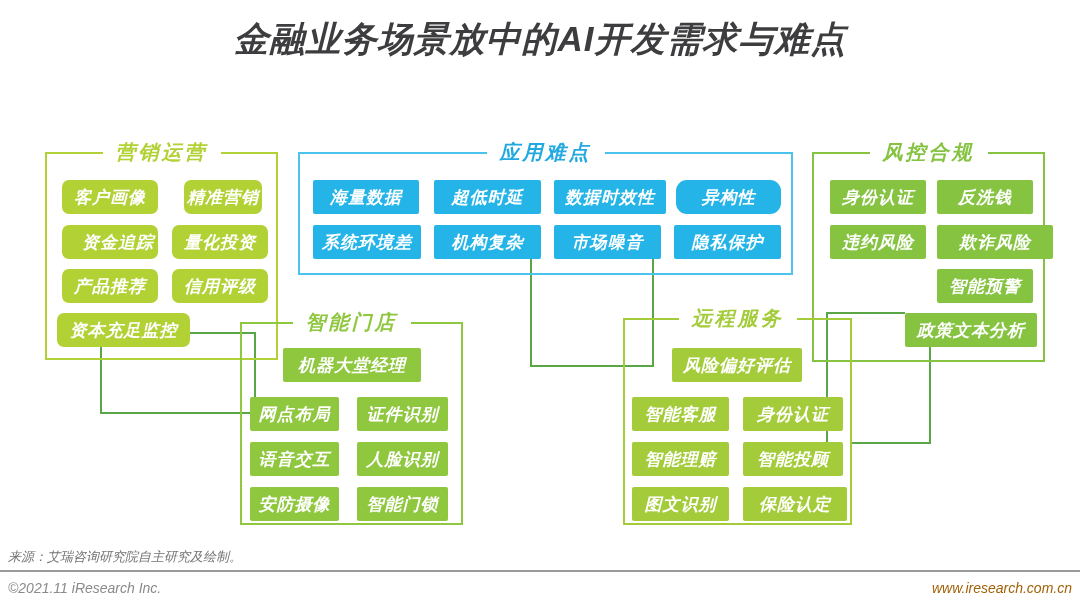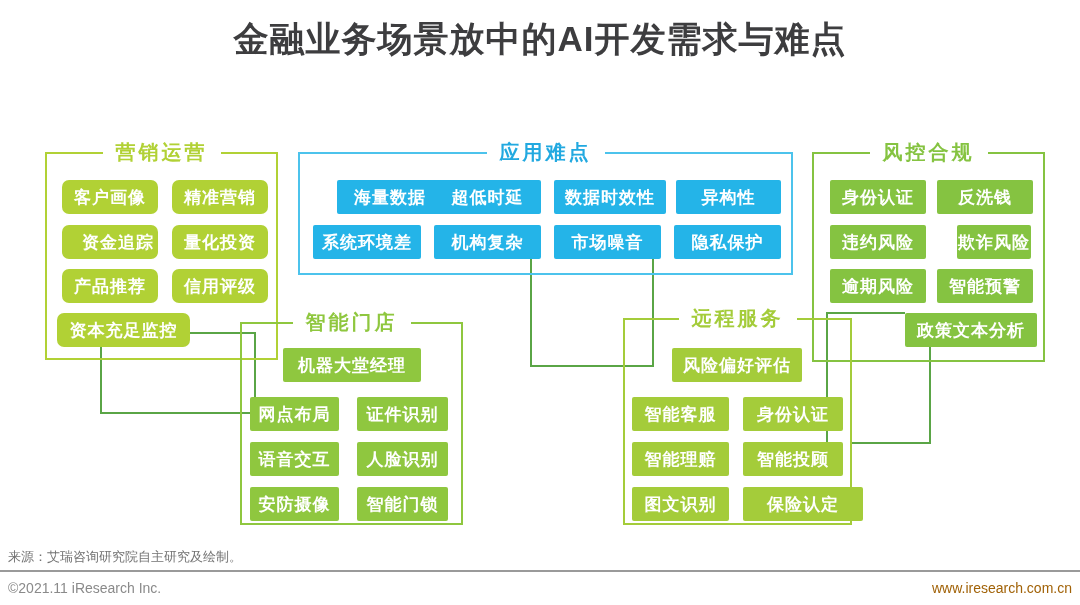--- a/index.html
+++ b/index.html
@@ -1,18 +1,18 @@
 <!DOCTYPE html>
 <html style="--marketing: #b1d135; --store: #8fc73f; --remote: #a4cc3a; --risk: #85c341; --difficulty: #24b4e8; --difficulty_border: #4cc3ec; --difficulty_text: #22a9e0; --connector: #5aa546; --title_text: #3d3d3f;"><head>
 <meta charset="utf-8">
 <style>
   html,body{margin:0;padding:0;background:#ffffff;}
   body{width:1080px;height:605px;position:relative;overflow:hidden;
        font-family:"Liberation Sans","DejaVu Sans",sans-serif;}
-  #page{position:absolute;inset:0;width:1080px;height:605px;background:#fff;}
+  #page{position:absolute;inset:0;width:1080px;height:605px;background:#fff;font-style:italic;}
 
   .title{position:absolute;left:0;top:16px;width:1080px;text-align:center;
          font-size:35px;font-weight:bold;letter-spacing:1px;color:var(--title_text);}
 
   svg.lines{position:absolute;left:0;top:0;z-index:1;}
 
   .group{position:absolute;border:2px solid;background:transparent;z-index:2;box-sizing:border-box;}
   .glabel{position:absolute;top:-15px;left:50%;transform:translateX(-50%);
           background:#fff;padding:0 13px;font-size:20px;font-weight:bold;
           letter-spacing:3px;white-space:nowrap;line-height:26px;}
@@ -62,58 +62,57 @@
     <div class="glabel l-k">风控合规</div>
   </div>
   <div class="group g-s" style="left:240px;top:322px;width:223px;height:203px;">
     <div class="glabel l-s">智能门店</div>
   </div>
   <div class="group g-r" style="left:623px;top:318px;width:229px;height:207px;">
     <div class="glabel l-r">远程服务</div>
   </div>
 
   <div class="btn b-m" style="left:62px;top:180px;width:96px;">客户画像</div>
-  <div class="btn b-m" style="left:172px;top:180px;width:96px;">精准营销</div>
+  <div class="btn b-m" style="left:184px;top:180px;width:78px;">精准营销</div>
   <div class="btn b-m" style="left:62px;top:225px;width:80px;padding-left:16px;">资金追踪</div>
   <div class="btn b-m" style="left:172px;top:225px;width:96px;">量化投资</div>
   <div class="btn b-m" style="left:62px;top:269px;width:96px;">产品推荐</div>
   <div class="btn b-m" style="left:172px;top:269px;width:96px;">信用评级</div>
   <div class="btn b-m" style="left:57px;top:313px;width:133px;">资本充足监控</div>
 
-  <div class="btn b-b" style="left:313px;top:180px;width:106px;margin-left:24px;">海量数据</div>
+  <div class="btn b-b" style="left:313px;top:180px;width:106px;">海量数据</div>
   <div class="btn b-b" style="left:434px;top:180px;width:107px;">超低时延</div>
   <div class="btn b-b" style="left:554px;top:180px;width:112px;">数据时效性</div>
-  <div class="btn b-b" style="left:676px;top:180px;width:105px;">异构性</div>
+  <div class="btn b-b" style="left:676px;top:180px;width:105px;border-radius:11px;">异构性</div>
   <div class="btn b-b" style="left:313px;top:225px;width:108px;">系统环境差</div>
   <div class="btn b-b" style="left:434px;top:225px;width:107px;">机构复杂</div>
   <div class="btn b-b" style="left:554px;top:225px;width:107px;">市场噪音</div>
   <div class="btn b-b" style="left:674px;top:225px;width:107px;">隐私保护</div>
 
   <div class="btn b-k" style="left:830px;top:180px;width:96px;">身份认证</div>
   <div class="btn b-k" style="left:937px;top:180px;width:96px;">反洗钱</div>
   <div class="btn b-k" style="left:830px;top:225px;width:96px;">违约风险</div>
-  <div class="btn b-k" style="left:937px;top:225px;width:74px;margin-left:20px;">欺诈风险</div>
-  <div class="btn b-k" style="left:830px;top:269px;width:96px;">逾期风险</div>
+  <div class="btn b-k" style="left:937px;top:225px;width:116px;">欺诈风险</div>
   <div class="btn b-k" style="left:937px;top:269px;width:96px;">智能预警</div>
   <div class="btn b-k" style="left:905px;top:313px;width:132px;">政策文本分析</div>
 
   <div class="btn b-s" style="left:283px;top:348px;width:138px;">机器大堂经理</div>
   <div class="btn b-s" style="left:250px;top:397px;width:89px;">网点布局</div>
   <div class="btn b-s" style="left:357px;top:397px;width:91px;">证件识别</div>
   <div class="btn b-s" style="left:250px;top:442px;width:89px;">语音交互</div>
   <div class="btn b-s" style="left:357px;top:442px;width:91px;">人脸识别</div>
   <div class="btn b-s" style="left:250px;top:487px;width:89px;">安防摄像</div>
   <div class="btn b-s" style="left:357px;top:487px;width:91px;">智能门锁</div>
 
   <div class="btn b-r" style="left:672px;top:348px;width:130px;">风险偏好评估</div>
   <div class="btn b-r" style="left:632px;top:397px;width:97px;">智能客服</div>
   <div class="btn b-r" style="left:743px;top:397px;width:100px;">身份认证</div>
   <div class="btn b-r" style="left:632px;top:442px;width:97px;">智能理赔</div>
   <div class="btn b-r" style="left:743px;top:442px;width:100px;">智能投顾</div>
   <div class="btn b-r" style="left:632px;top:487px;width:97px;">图文识别</div>
-  <div class="btn b-r" style="left:743px;top:487px;width:120px;">保险认定</div>
+  <div class="btn b-r" style="left:743px;top:487px;width:104px;">保险认定</div>
 
   <div class="src">来源：艾瑞咨询研究院自主研究及绘制。</div>
   <div class="divider"></div>
   <div class="copyright">©2021.11 iResearch Inc.</div>
   <div class="website">www.iresearch.com.cn</div>
 
 </div>
 
 </body></html>

